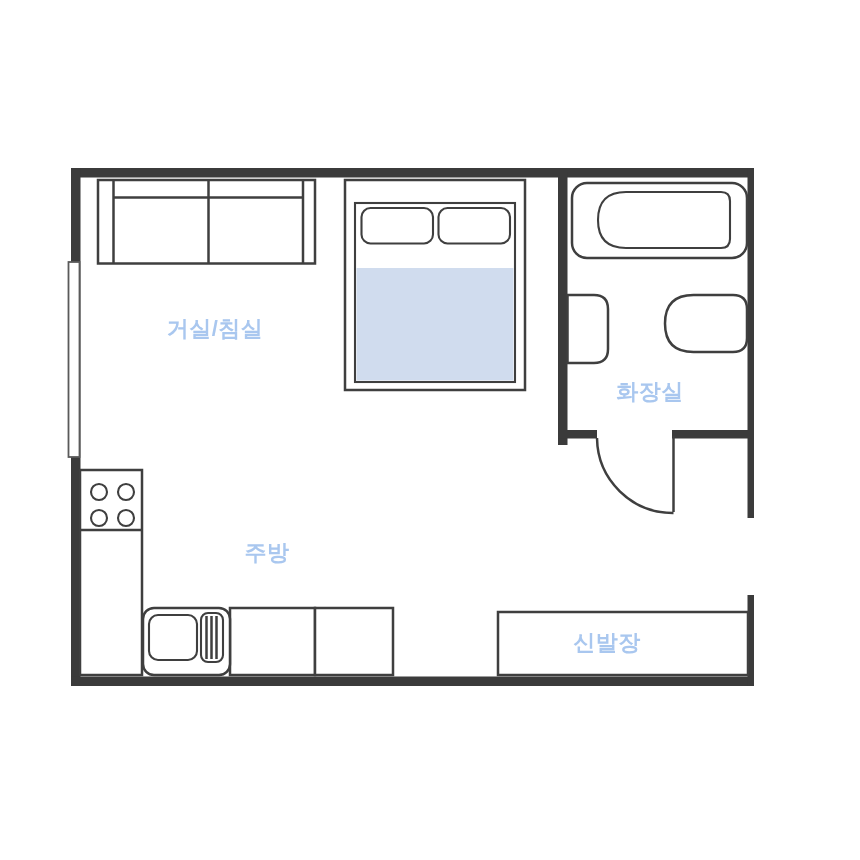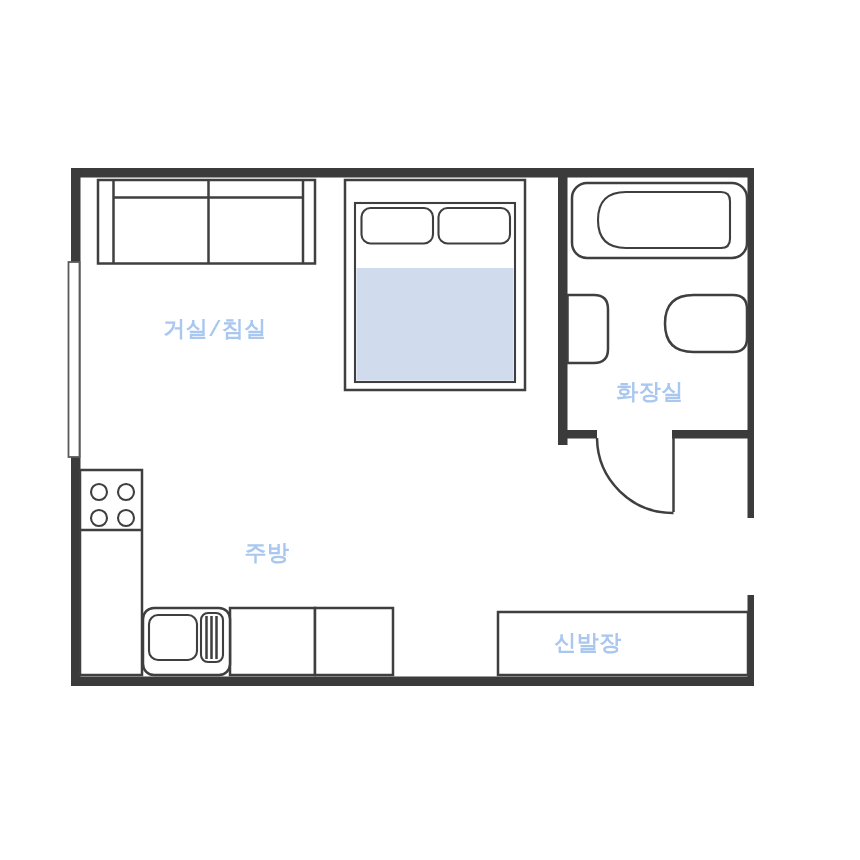--- a/index.html
+++ b/index.html
@@ -11,21 +11,21 @@
     --window-frame: #5a5a5a;
   }
   * { margin: 0; padding: 0; box-sizing: border-box; }
   html, body { background: var(--bg); }
   .stage {
     position: relative;
     width: 754px;
     height: 860px;
     background: var(--bg);
     overflow: hidden;
-    font-family: Liberation Mono, monospace;
+    font-family: Liberation Sans, sans-serif;
   }
   svg { position: absolute; left: 0; top: 0; }
   .wall { fill: var(--wall); stroke: none; }
   .ln   { fill: none; stroke: var(--line); stroke-width: 2.5; }
   .furn { fill: #ffffff; stroke: var(--line); stroke-width: 2.5; }
   .thin { stroke-width: 2.1; }
   .blanket { fill: var(--blanket); stroke: none; }
   .window-glass { fill: #ffffff; stroke: var(--window-frame); stroke-width: 1.8; }
   .room-label {
     position: absolute;
@@ -121,15 +121,15 @@
     <rect class="furn" x="498" y="612" width="250" height="63"></rect>
 
   </svg>
 
   <div class="room-label" style="left:215px; top:329px;">거실/침실</div>
 
   <div class="room-label" style="left:267px; top:553px;">주방</div>
 
   <div class="room-label" style="left:650px; top:392px;text-align:center;">화장실</div>
 
-  <div class="room-label" style="left:588px; top:643px;">신발장</div>
+  <div class="room-label" style="left:607px; top:643px;">신발장</div>
 
 </div>
 
 </body></html>

